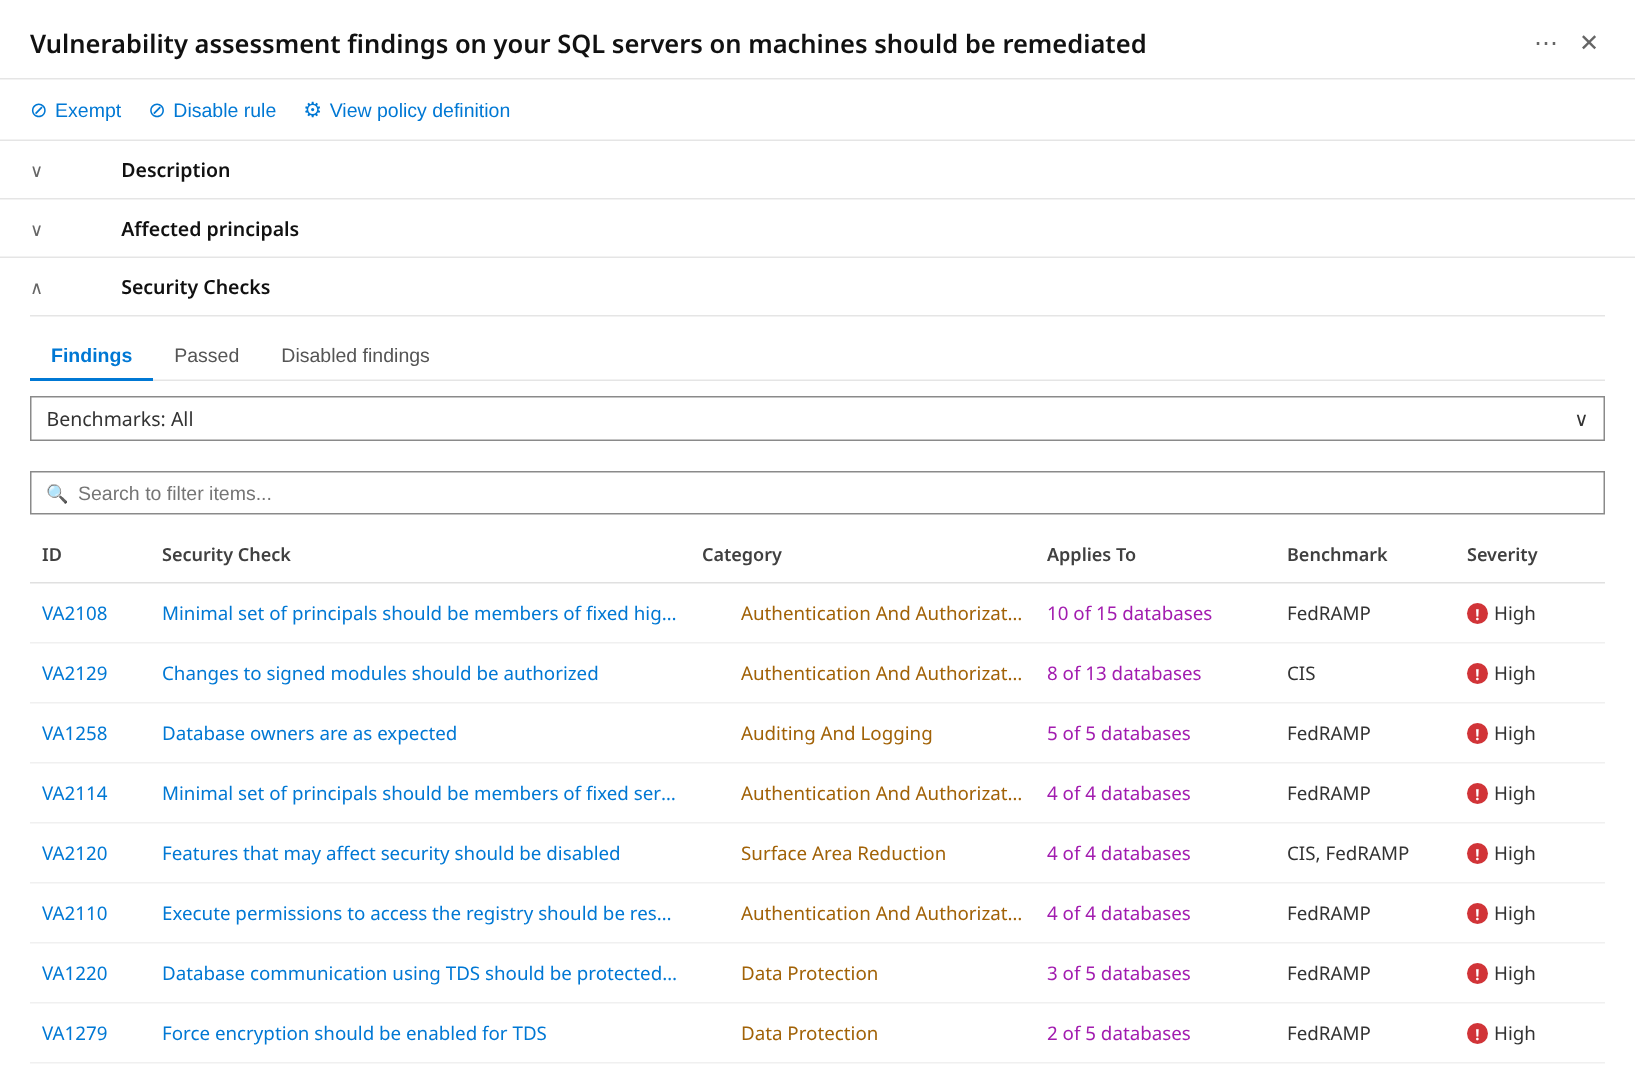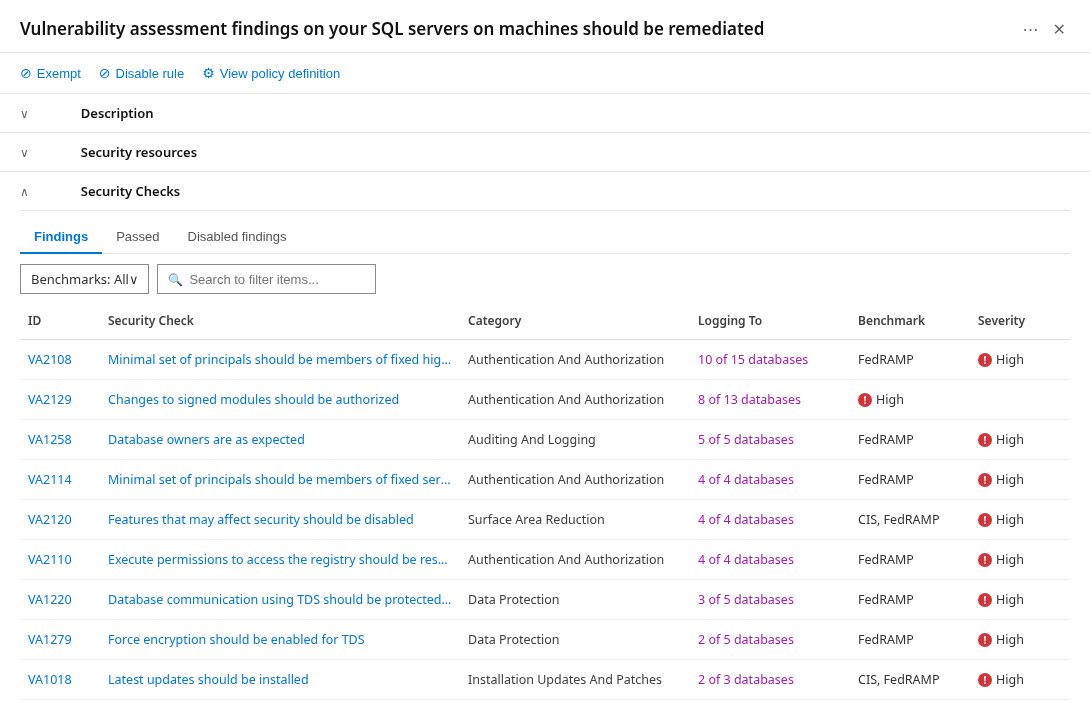--- a/index.html
+++ b/index.html
@@ -125,22 +125,22 @@
       border-right: none;
     }
     .tab.active {
       color: #0078d4;
       border-bottom: 2px solid #0078d4;
       font-weight: 600;
     }
     .filter-row {
       margin-top: 10px;
       display: flex;
-      gap: 8px;
-      flex-direction: row;
+      gap: 20px;
+      flex-direction: column;
     }
     .benchmark-select {
       border: 1px solid #8a8a8a;
       padding: 5px 10px;
       font-size: 13px;
       color: #333;
       cursor: pointer;
       display: flex;
       align-items: center;
       justify-content: space-between;
@@ -189,21 +189,21 @@
     .td {
       padding: 5px 8px;
       font-size: 12.5px;
       color: #333;
       overflow: hidden;
       text-overflow: ellipsis;
       white-space: nowrap;
     }
     .td.id { color: #0078d4; cursor: pointer; }
     .td.check { color: #0078d4; cursor: pointer; }
-    .td.category { color: #404040; cursor: pointer; }
+    .td.category { color: #a16207; cursor: pointer; margin-left: 26px; }
     .td.applies { color: #a21caf; cursor: pointer; }
     .severity-badge {
       display: flex;
       align-items: center;
       gap: 4px;
     }
     .sev-icon {
       width: 14px;
       height: 14px;
       border-radius: 50%;
@@ -249,21 +249,21 @@
   <div class="section">
     <div class="section-header">
       <span class="section-chevron">∨</span>
       <span class="section-title">Description</span>
     </div>
   </div>
 
   <div class="section">
     <div class="section-header">
       <span class="section-chevron">∨</span>
-      <span class="section-title">Security resources</span>
+      <span class="section-title">Affected principals</span>
     </div>
   </div>
 
   <div class="security-checks-section">
     <div class="security-checks-header">
       <span class="section-chevron">∧</span>
       <span class="section-title">Security Checks</span>
     </div>
 
     <div class="tabs">
@@ -281,21 +281,21 @@
         <span class="search-icon">🔍</span>
         <input type="text" placeholder="Search to filter items..." style="">
       </div>
     </div>
 
     <div class="table-area">
       <div class="table-header">
         <div class="th">ID</div>
         <div class="th">Security Check</div>
         <div class="th">Category</div>
-        <div class="th">Logging To</div>
+        <div class="th">Applies To</div>
         <div class="th">Benchmark</div>
         <div class="th">Severity</div>
       </div>
       <div id="table-body">
           <div class="table-row-el">
       <div class="td id">VA2108</div>
       <div class="td check" title="Minimal set of principals should be members of fixed high impac...">Minimal set of principals should be members of fixed high impac...</div>
       <div class="td category">Authentication And Authorization</div>
       <div class="td applies">10 of 15 databases</div>
       <div class="td">FedRAMP</div>
@@ -304,20 +304,21 @@
           <div class="sev-icon">!</div>
           <span class="sev-label">High</span>
         </div>
       </div>
     </div>
           <div class="table-row-el">
       <div class="td id">VA2129</div>
       <div class="td check" title="Changes to signed modules should be authorized">Changes to signed modules should be authorized</div>
       <div class="td category">Authentication And Authorization</div>
       <div class="td applies">8 of 13 databases</div>
+      <div class="td">CIS</div>
       <div class="td">
         <div class="severity-badge">
           <div class="sev-icon">!</div>
           <span class="sev-label">High</span>
         </div>
       </div>
     </div>
           <div class="table-row-el">
       <div class="td id">VA1258</div>
       <div class="td check" title="Database owners are as expected">Database owners are as expected</div>

